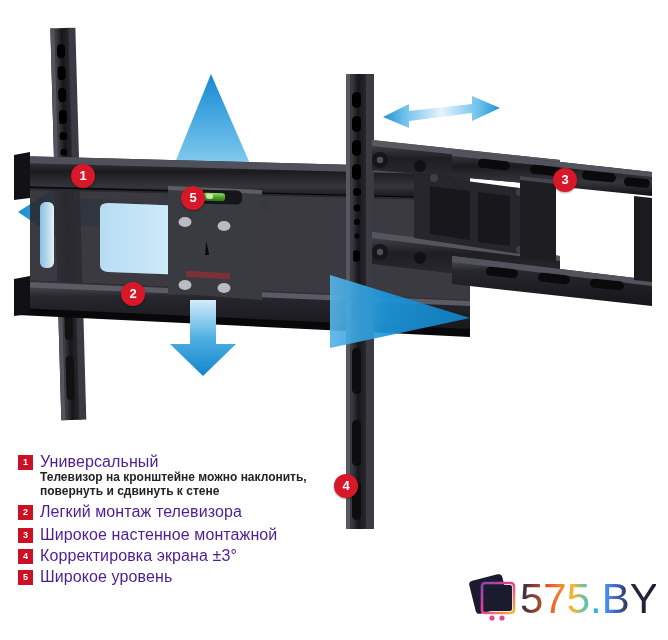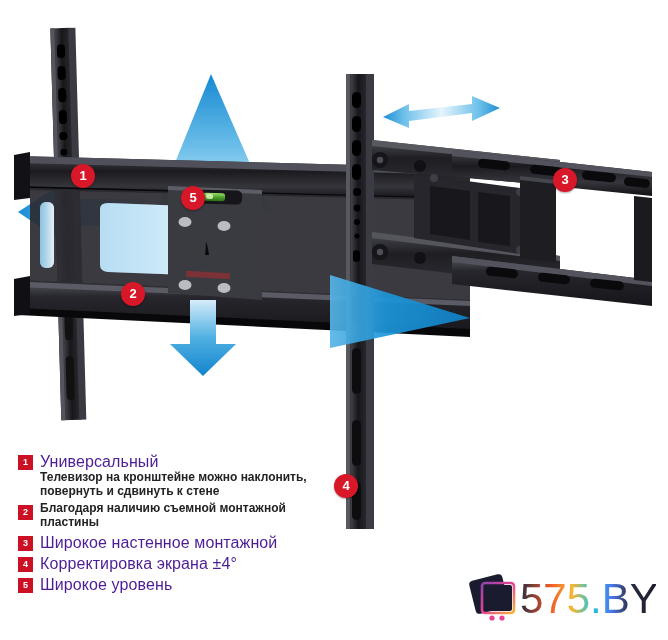--- a/index.html
+++ b/index.html
@@ -332,35 +332,35 @@
     <div class="feature-marker">1</div>
     <div class="feature-text">
       <div class="feature-title">Универсальный</div>
       <div class="feature-desc">Телевизор на кронштейне можно наклонить, повернуть и сдвинуть к стене</div>
     </div>
   </div>
 
   <div class="feature-row">
     <div class="feature-marker">2</div>
     <div class="feature-text">
-      <div class="feature-desc">Благодаря наличию съемной монтажной пластины</div>
+      <div class="feature-title">Легкий монтаж телевизора</div>
     </div>
   </div>
 
   <div class="feature-row tight">
     <div class="feature-marker">3</div>
     <div class="feature-text">
       <div class="feature-title">Широкое настенное монтажной</div>
     </div>
   </div>
 
   <div class="feature-row tight">
     <div class="feature-marker">4</div>
     <div class="feature-text">
-      <div class="feature-title">Корректировка экрана ±4°</div>
+      <div class="feature-title">Корректировка экрана ±3°</div>
     </div>
   </div>
 
   <div class="feature-row tight">
     <div class="feature-marker">5</div>
     <div class="feature-text">
       <div class="feature-title">Широкое уровень</div>
     </div>
   </div>
 

